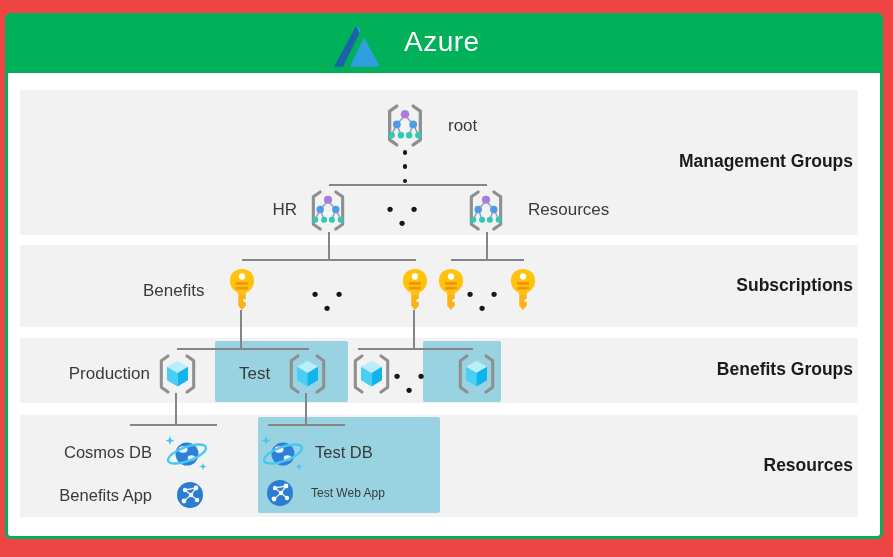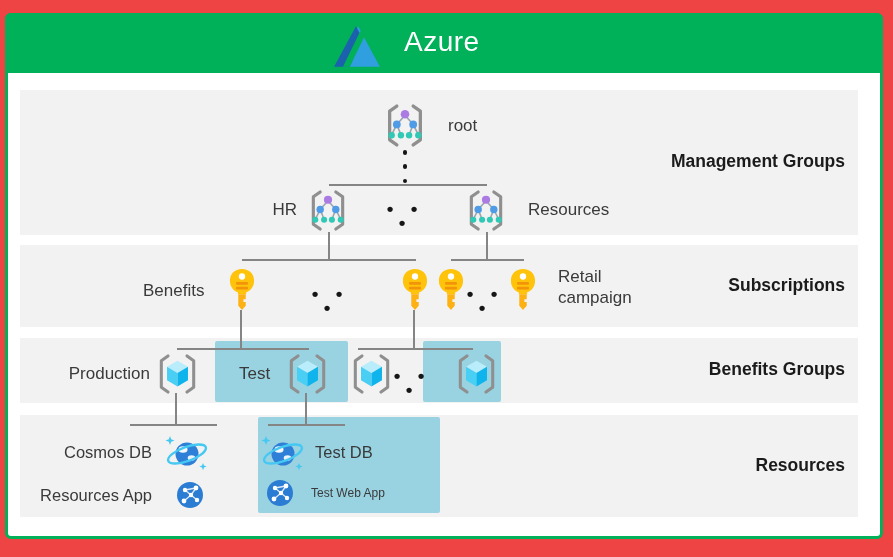--- a/index.html
+++ b/index.html
@@ -5,21 +5,21 @@
   html,body{margin:0;padding:0;background:#fff;}
   .page{position:relative;width:893px;height:557px;background:#ef4444;overflow:hidden;
         font-family:"Liberation Sans",sans-serif;}
   .frame{position:absolute;left:5px;top:13px;width:872px;height:520px;
          border:3px solid #00b159;border-radius:6px;background:#fff;}
   .header{position:absolute;left:5px;top:13px;width:878px;height:60px;
           background:#00b159;border-radius:6px 6px 0 0;}
   .app-title{position:absolute;left:404px;top:26px;font-size:28px;color:#fff;
              letter-spacing:.5px;font-weight:400;}
   .band{position:absolute;left:20px;width:838px;background:#f2f2f2;}
-  .band-label{position:absolute;right:48px;font-size:17.5px;font-weight:700;
+  .band-label{position:absolute;right:40px;font-size:17.5px;font-weight:700;
               color:#1b1b1b;white-space:nowrap;}
   .hbox{position:absolute;background:#99d2e1;border-radius:2px;}
   .line{position:absolute;background:#858585;}
   .lbl{position:absolute;font-size:17px;color:#3a3a3a;white-space:nowrap;}
   .lbl.r{text-align:right;}
   .lbl.wrap{white-space:normal;line-height:21px;}
   .dots{position:absolute;font-size:19px;font-weight:700;letter-spacing:6px;
         color:#161616;text-align:center;line-height:14px;}
   .vdots{position:absolute;display:flex;flex-direction:column;
          justify-content:space-between;align-items:center;}
@@ -155,21 +155,20 @@
   <svg class="ic" style="left:402px;top:267px;width:26px;height:45px">
       <use href="#sym-key"></use>
     </svg>
   <svg class="ic" style="left:438px;top:267px;width:26px;height:45px">
       <use href="#sym-key"></use>
     </svg>
   <div class="dots" style="left:462px;top:287px;width:46px">• • •</div>
   <svg class="ic" style="left:510px;top:267px;width:26px;height:45px">
       <use href="#sym-key"></use>
     </svg>
-  <div class="lbl wrap" style="left:558px;top:266px;width:100px">Retail campaign</div>
   <div class="band-label" style="top:275px">Subscriptions</div>
 
   <div class="lbl r" style="left:38px;top:364px;width:112px">Production</div>
   <svg class="ic" style="left:155px;top:354px;width:45px;height:40px">
       <use href="#sym-rg"></use>
     </svg>
   <div class="lbl" style="left:239px;top:364px">Test</div>
   <svg class="ic" style="left:285px;top:354px;width:45px;height:40px">
       <use href="#sym-rg"></use>
     </svg>
@@ -179,21 +178,21 @@
   <div class="dots" style="left:389px;top:369px;width:46px">• • •</div>
   <svg class="ic" style="left:454px;top:354px;width:45px;height:40px">
       <use href="#sym-rg"></use>
     </svg>
   <div class="band-label" style="top:359px">Benefits Groups</div>
 
   <div class="lbl r" style="left:29px;top:443px;width:123px;font-size:16.5px">Cosmos DB</div>
   <svg class="ic" style="left:164px;top:435px;width:46px;height:38px">
       <use href="#sym-cosmos"></use>
     </svg>
-  <div class="lbl r" style="left:29px;top:486px;width:123px;font-size:16.5px">Resources App</div>
+  <div class="lbl r" style="left:29px;top:486px;width:123px;font-size:16.5px">Benefits App</div>
   <svg class="ic" style="left:176px;top:481px;width:28px;height:28px">
       <use href="#sym-webapp"></use>
     </svg>
 
   <svg class="ic" style="left:260px;top:435px;width:46px;height:38px">
       <use href="#sym-cosmos"></use>
     </svg>
   <div class="lbl" style="left:315px;top:443px;font-size:16.5px">Test DB</div>
   <svg class="ic" style="left:266px;top:479px;width:28px;height:28px">
       <use href="#sym-webapp"></use>

